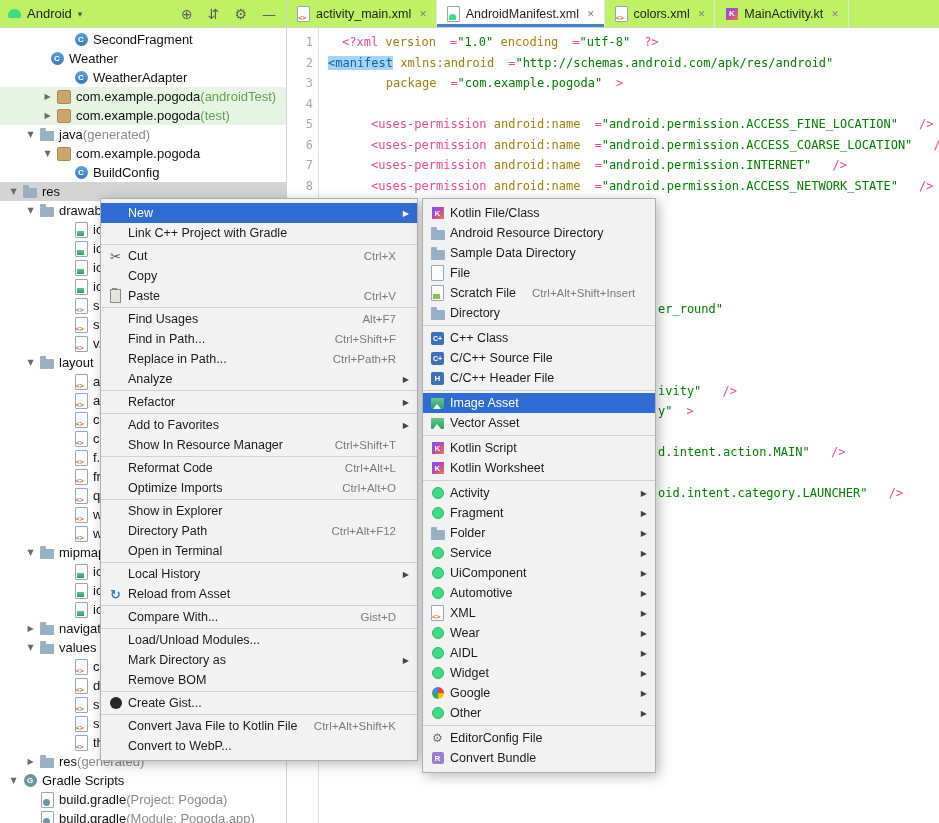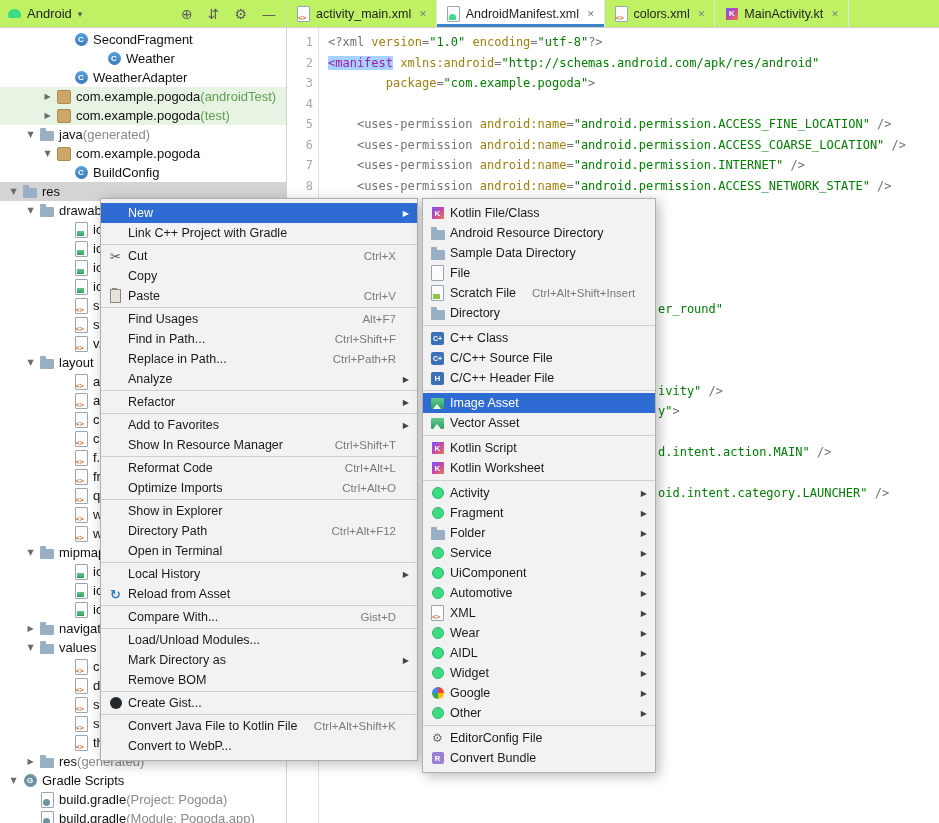--- a/index.html
+++ b/index.html
@@ -33,24 +33,24 @@
   .tlabel2{margin-left:3px;}
   .tsuffix{color:#8A8A8A;}
   .trow.green .tsuffix{color:#5FA052;}
 
   
   #editor{flex:1;position:relative;display:flex;background:#FFF;font-family:"DejaVu Sans Mono","Liberation Mono",monospace;font-size:12px;line-height:20.5px;}
   #gutter{width:26px;flex:none;text-align:right;padding:4px 5px 0 0;color:#A8A8A8;border-right:1px solid #E0E0E0;}
   #code{padding:4px 0 0 9px;white-space:pre;}
   .cline{min-height:20.5px;}
   .c-plain{color:#000;}
-  .c-tag{color:#737373;}
+  .c-tag{color:#ec4899;margin-left:14px;}
   .c-attr{color:#A0800F;}
   .c-str{color:#008000;}
-  .c-taghl{color:#a21caf;background:#A6D2FF;}
+  .c-taghl{color:#0369a1;background:#A6D2FF;}
   #fragments{position:absolute;left:0;top:0;right:0;bottom:0;pointer-events:none;}
   .cfrag{position:absolute;white-space:pre;}
 
   
   .menu{position:absolute;background:#F2F2F2;border:1px solid #AFAFAF;box-shadow:3px 3px 12px rgba(0,0,0,.28);padding:4px 0;box-sizing:border-box;font-size:12.5px;}
   #context-menu{left:100px;top:198px;width:318px;z-index:10;}
   #new-submenu{left:422px;top:198px;width:234px;z-index:11;}
   .mitem{display:flex;align-items:center;padding:0 8px 0 4px;color:#1A1A1A;white-space:nowrap;}
   #context-menu .mitem{height:20px;}
   #new-submenu .mitem{height:20px;}
@@ -147,21 +147,21 @@
   <div id="main">
     <div id="project-panel">
       <div id="project-tree">
           <div class="trow " style="padding-left: 57px;">
             <span class="tarrow"></span>
             <span class="icw">
               <span class="i-class"></span>
             </span>
             <span class="tlabel2">SecondFragment</span>
           </div>
-          <div class="trow " style="padding-left: 90px;">
+          <div class="trow " style="padding-left: 33px;">
             <span class="tarrow"></span>
             <span class="icw">
               <span class="i-class"></span>
             </span>
             <span class="tlabel2">Weather</span>
           </div>
           <div class="trow " style="padding-left: 57px;">
             <span class="tarrow"></span>
             <span class="icw">
               <span class="i-class"></span>

